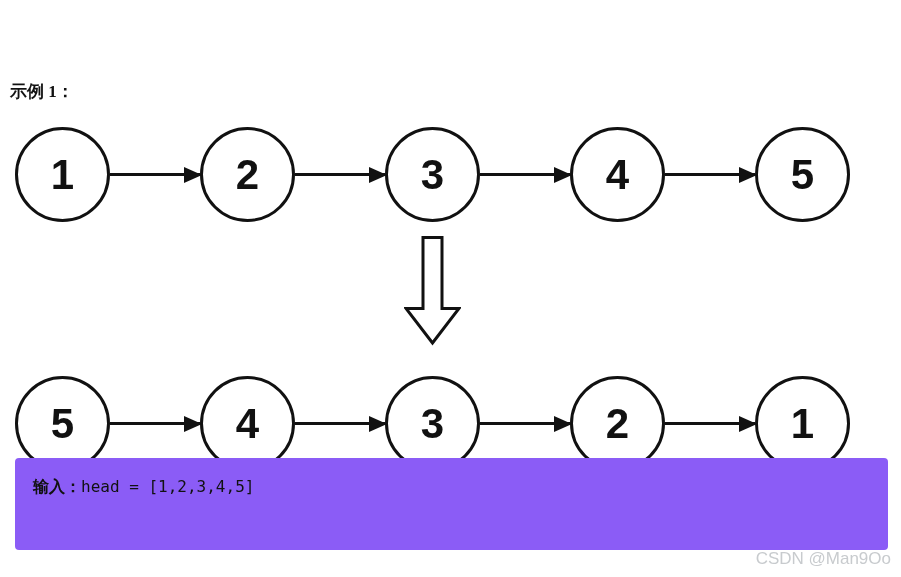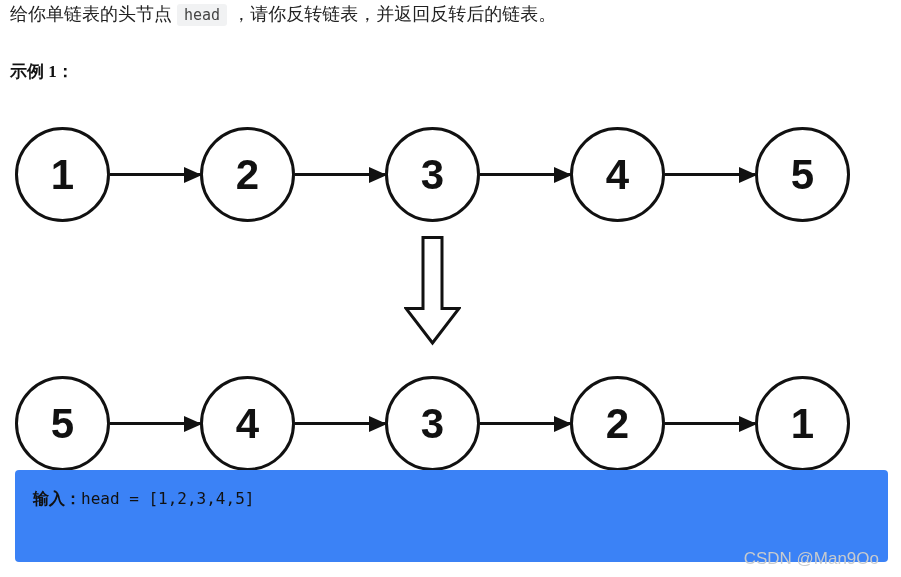--- a/index.html
+++ b/index.html
@@ -25,21 +25,21 @@
     font-size: 15px;
     background: #f1f2f3;
     color: #444444;
     padding: 2px 7px;
     margin: 0 5px;
     border-radius: 3px;
   }
 
   
   .example-heading {
-    position: absolute; left: 10px; top: 60px;
+    position: absolute; left: 10px; top: 80px;
     margin: 0;
     font-size: 17px; font-weight: 700;
     color: #111111;
   }
 
   
   .list-row {
     position: absolute; left: 15px;
     display: flex; align-items: center;
   }
@@ -72,58 +72,55 @@
   }
 
   
   .down-arrow {
     position: absolute; left: 404px; top: 236px;
     width: 57px; height: 110px;
   }
 
   
   .io-box {
-    position: absolute; left: 15px; top: 470px;
+    position: absolute; left: 15px; top: 458px;
     width: 873px; height: 92px;
     box-sizing: border-box;
-    background: #3b82f6;
+    background: #8b5cf6;
     border-radius: 4px;
     padding: 12px 18px;
   }
   .io-line {
     font-size: 16px; line-height: 34px;
     color: #111111;
     white-space: nowrap;
   }
   .io-label {
     font-weight: 700;
     font-family: "Liberation Serif", serif;
   }
   .io-value {
     font-family: "DejaVu Sans Mono", "Liberation Mono", monospace;
     font-size: 16px;
     color: #111111;
   }
 
   
   .watermark {
-    position: absolute; right: 22px; bottom: 8px;
+    position: absolute; right: 10px; bottom: 8px;
     font-family: "Liberation Sans", sans-serif;
     font-size: 17px;
     color: #c8cbce;
   }
 </style>
 </head>
 <body>
 
 <div class="page">
 
-  <p class="description">
-    <span>给你单链表的头节点</span><code class="inline-code">head</code><span>，请你反转链表，并返回反转后的链表。</span>
-  </p>
 
   <h4 class="example-heading">示例 1：</h4>
 
   <div class="list-row row-original" id="list-original">
       <div class="node">1</div>
       <div class="connector"></div>
       <div class="node">2</div>
       <div class="connector"></div>
       <div class="node">3</div>
       <div class="connector"></div>

